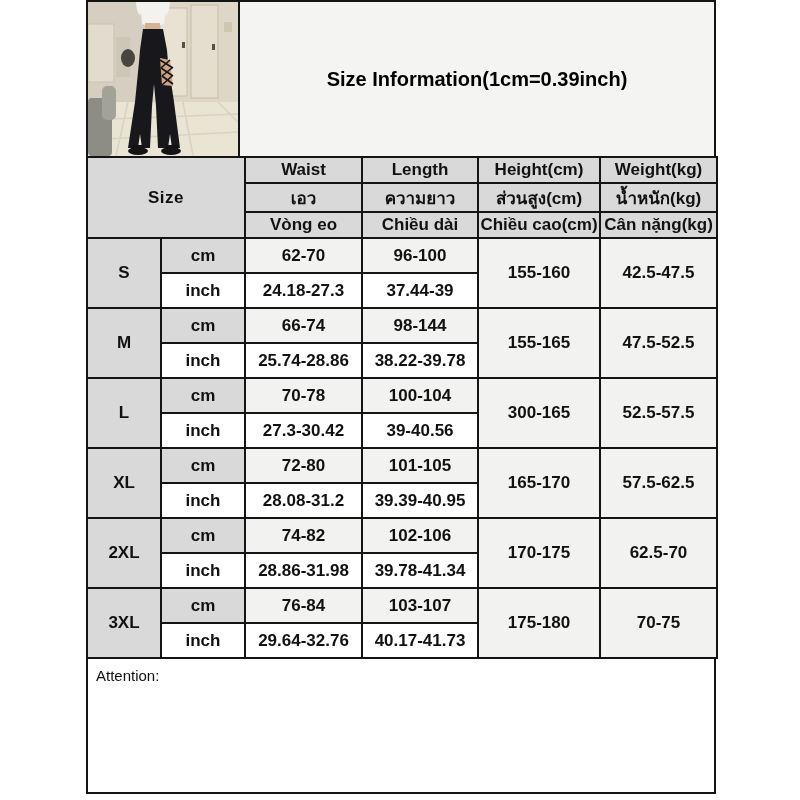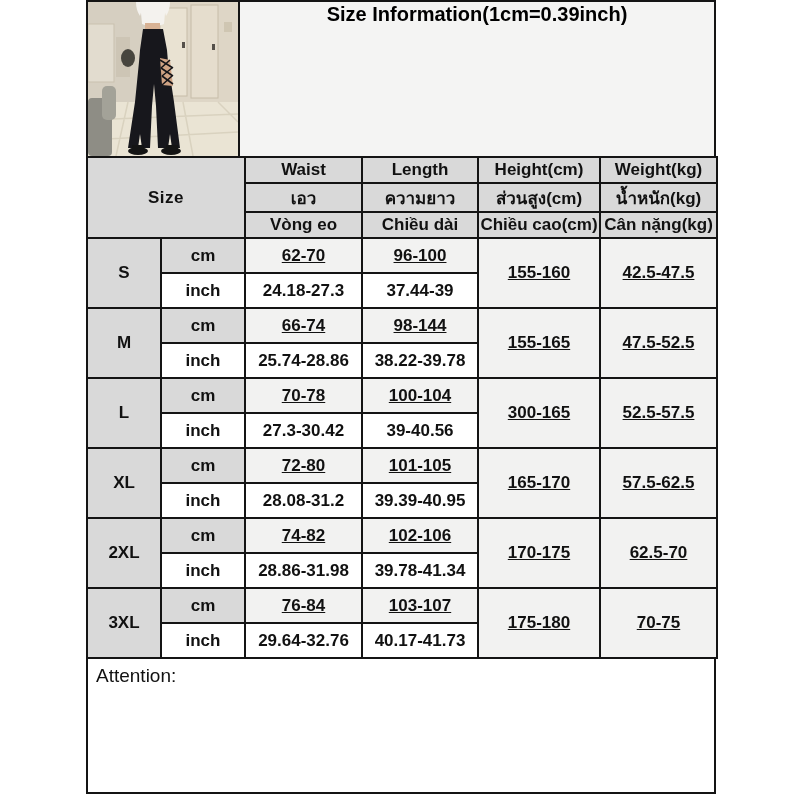--- a/index.html
+++ b/index.html
@@ -13,48 +13,48 @@
   
   .top-row{display:flex;height:158px;}
   .photo-box{
     width:154px;height:158px;box-sizing:border-box;
     border:2px solid #141414;background:#ddd5c6;flex:0 0 154px;
   }
   .photo-box svg{display:block;width:100%;height:100%;}
   .title-box{
     flex:1;box-sizing:border-box;border:2px solid #141414;border-left:none;
     background:#f4f4f3;display:flex;flex-direction:column;
-    align-items:center;gap:5px;
+    justify-content:center;align-items:center;gap:5px;
   }
   .title-line{font-weight:bold;font-size:20px;line-height:24px;color:#000;white-space:nowrap;}
 
   
   table.size-table{
     border-collapse:collapse;width:630px;table-layout:fixed;
     margin-top:-2px;
   }
   table.size-table td{
     border:2px solid #141414;text-align:center;vertical-align:middle;
     font-weight:bold;font-size:17px;color:#111;padding:0;overflow:hidden;
   }
   tr.hr{height:26px;}
   tr.dr{height:35px;}
   td.hdr{background:#d9d9d9;}
-  td.light{background:#f2f2f1;text-decoration:underline;}
+  td.light{background:#f2f2f1;}
   td.white{background:#ffffff;}
   td.size-header{background:#d9d9d9;font-size:31px;letter-spacing:0.5px;}
   td.size-cell{background:#d9d9d9;font-size:19px;}
   td.unit{font-size:16px;}
   td.th-txt{font-size:16px;margin-left:16px;}
 
   
   .attention{
     box-sizing:border-box;width:630px;min-height:137px;margin-top:-2px;
     border:2px solid #141414;background:#ffffff;
-    padding:4px 10px 8px 8px;font-size:19px;line-height:26px;color:#111;
+    padding:4px 10px 8px 8px;font-size:15px;line-height:26px;color:#111;
   }
   .attention p{margin:0;}
 </style>
 </head>
 <body>
 
 <div class="content">
 
   <div class="top-row">
     <div class="photo-box">

